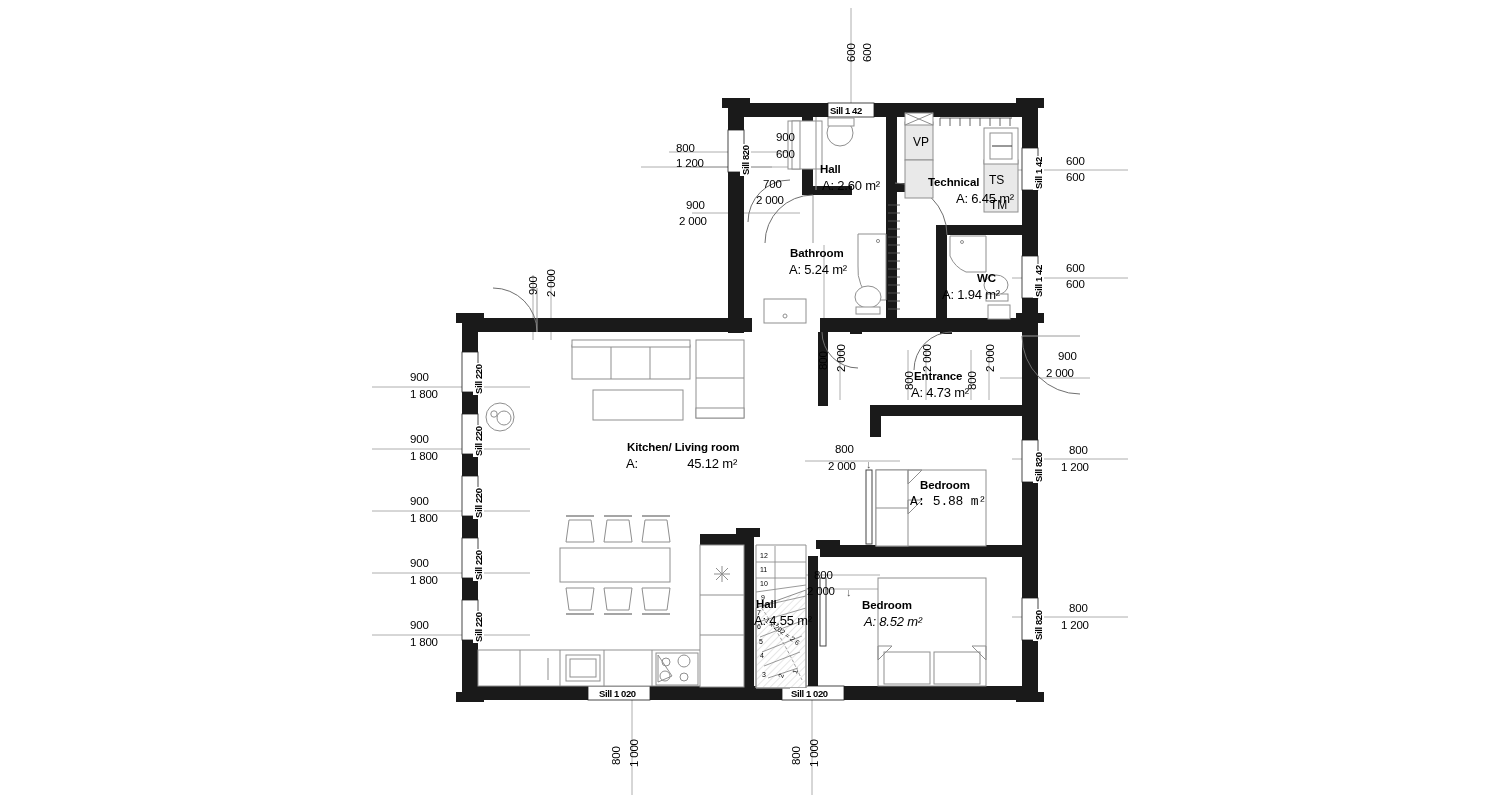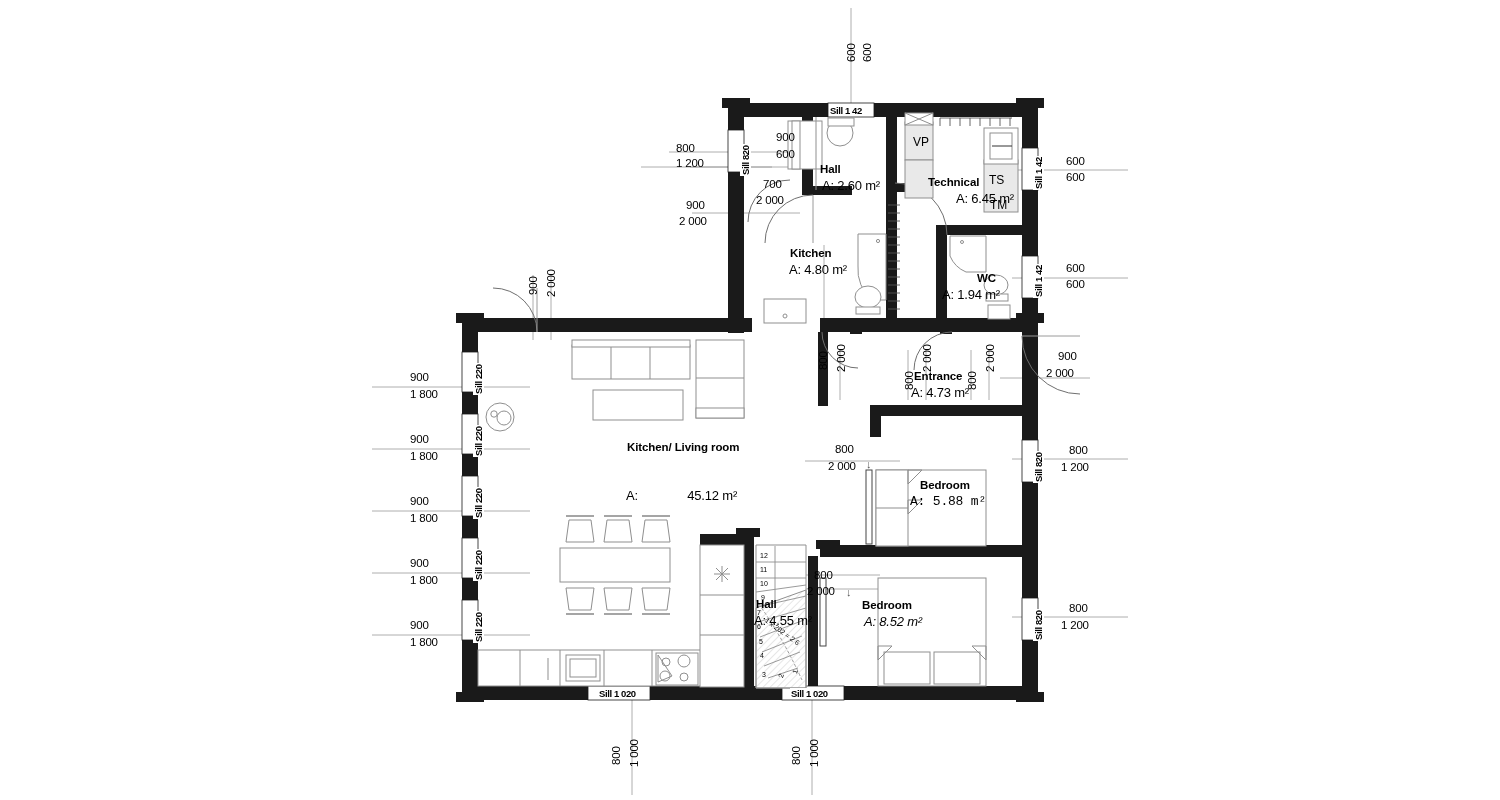--- a/index.html
+++ b/index.html
@@ -305,40 +305,40 @@
   <span>A:</span>
   <span>2.60 m²</span>
 </div>
 
 <div class="lbl room-name" style="left:928px;top:176px;">Technical</div>
 <div class="lbl room-area" style="left:956px;top:191px;">
   <span>A:</span>
   <span>6.45 m²</span>
 </div>
 
-<div class="lbl room-name" style="left:790px;top:247px;">Kitchen</div>
+<div class="lbl room-name" style="left:790px;top:247px;">Bathroom</div>
 <div class="lbl room-area" style="left:789px;top:262px;">
   <span>A:</span>
-  <span>4.80 m²</span>
+  <span>5.24 m²</span>
 </div>
 
 <div class="lbl room-name" style="left:977px;top:272px;">WC</div>
 <div class="lbl room-area" style="left:942px;top:287px;text-align:right;">
   <span>A:</span>
   <span>1.94 m²</span>
 </div>
 
 <div class="lbl room-name" style="left:914px;top:370px;">Entrance</div>
 <div class="lbl room-area" style="left:911px;top:385px;">
   <span>A:</span>
   <span>4.73 m²</span>
 </div>
 
 <div class="lbl room-name" style="left:627px;top:441px;">Kitchen/ Living room</div>
-<div class="lbl room-area" style="left:626px;top:456px;margin-top:32px;">
+<div class="lbl room-area" style="left:626px;top:456px;">
   <span>A:</span>
   <span style="display:inline-block;width:46px;"></span><span>45.12 m²</span>
 </div>
 
 <div class="lbl room-name" style="left:920px;top:479px;">Bedroom</div>
 <div class="lbl room-area" style="left:910px;top:494px;font-family:Liberation Mono, monospace;">
   <span>A:</span>
   <span>5.88 m²</span>
 </div>
 

